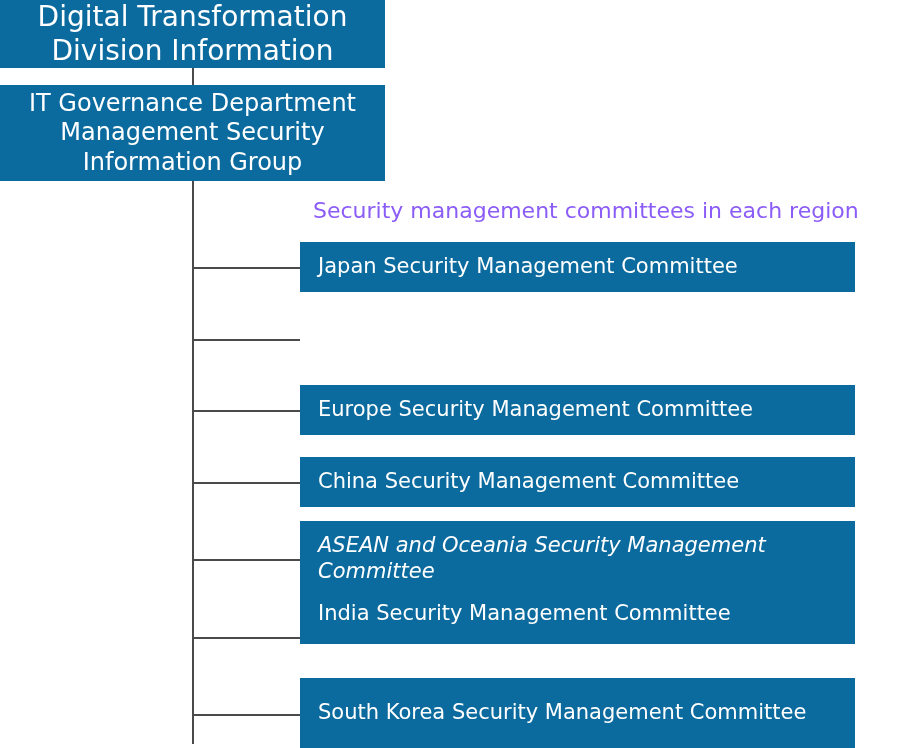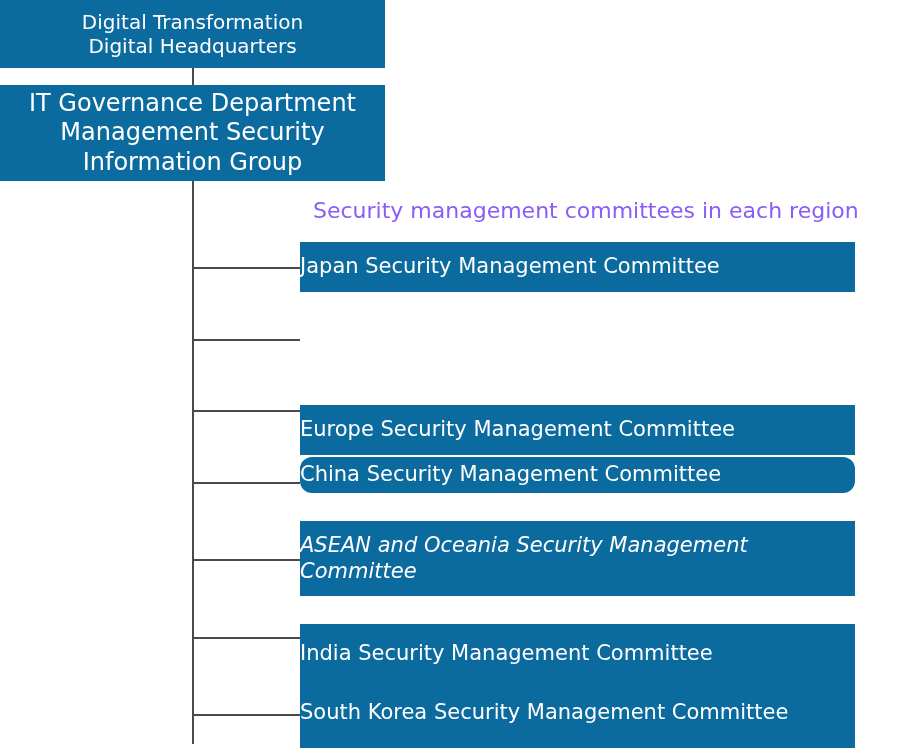--- a/index.html
+++ b/index.html
@@ -26,39 +26,39 @@
     flex-direction: column;
     justify-content: center;
     line-height: 1.22;
   }
   .node-top {
     left: 0px;
     top: 0px;
     width: 385px;
     height: 68px;
     text-align: center;
-    font-size: 20px;
+    font-size: 28px;
     padding: 0 6px;
     align-items: center;
   }
   .node-dept {
     left: 0px;
     top: 85px;
     width: 385px;
     height: 96px;
     text-align: center;
     font-size: 24px;
     padding: 0 14px;
     align-items: center;
   }
   .committee {
     left: 300px;
     width: 555px;
     font-size: 21px;
-    padding: 6px 0;
+    padding: 6px 18px;
     text-align: left;
   }
   .section-label {
     position: absolute;
     left: 313px;
     top: 198px;
     font-size: 22px;
     color: #8b5cf6;
     white-space: nowrap;
   }
@@ -78,21 +78,21 @@
     display: block;
   }
 </style>
 </head>
 <body>
 
 <div id="org-chart">
 
   <div class="node node-top">
     <span class="node-line">Digital Transformation</span>
-    <span class="node-line">Digital Headquarters</span>
+    <span class="node-line">Division Information</span>
   </div>
 
   <div class="connector v-main" style="top:68px; height:17px;"></div>
 
   <div class="node node-dept">
     <span class="node-line">IT Governance Department</span>
     <span class="node-line">Management Security</span>
     <span class="node-line">Information Group</span>
   </div>
 
@@ -104,29 +104,29 @@
   <div class="connector h-branch" style="left:192px; top:339px; width:108px;"></div>
   <div class="connector h-branch" style="left:192px; top:410px; width:108px;"></div>
   <div class="connector h-branch" style="left:192px; top:482px; width:108px;"></div>
   <div class="connector h-branch" style="left:192px; top:559px; width:108px;"></div>
   <div class="connector h-branch" style="left:192px; top:637px; width:108px;"></div>
   <div class="connector h-branch" style="left:192px; top:714px; width:108px;"></div>
 
   <div class="node committee" style="top:242px; height:50px;">
     <span>Japan Security Management Committee</span>
   </div>
-  <div class="node committee" style="top:405px; height:50px;">
+  <div class="node committee" style="top:385px; height:50px;">
     <span>Europe Security Management Committee</span>
   </div>
-  <div class="node committee" style="top:457px; height:36px;border-radius:12px;">
+  <div class="node committee" style="top:457px; height:50px;">
     <span>China Security Management Committee</span>
   </div>
   <div class="node committee" style="top:521px; height:75px;font-style:italic;">
     <span>ASEAN and Oceania Security Management Committee</span>
   </div>
-  <div class="node committee" style="top:584px; height:60px;margin-top:40px;">
+  <div class="node committee" style="top:584px; height:60px;">
     <span>India Security Management Committee</span>
   </div>
   <div class="node committee" style="top:678px; height:70px;">
     <span>South Korea Security Management Committee</span>
   </div>
 
 </div>
 
 </body></html>

